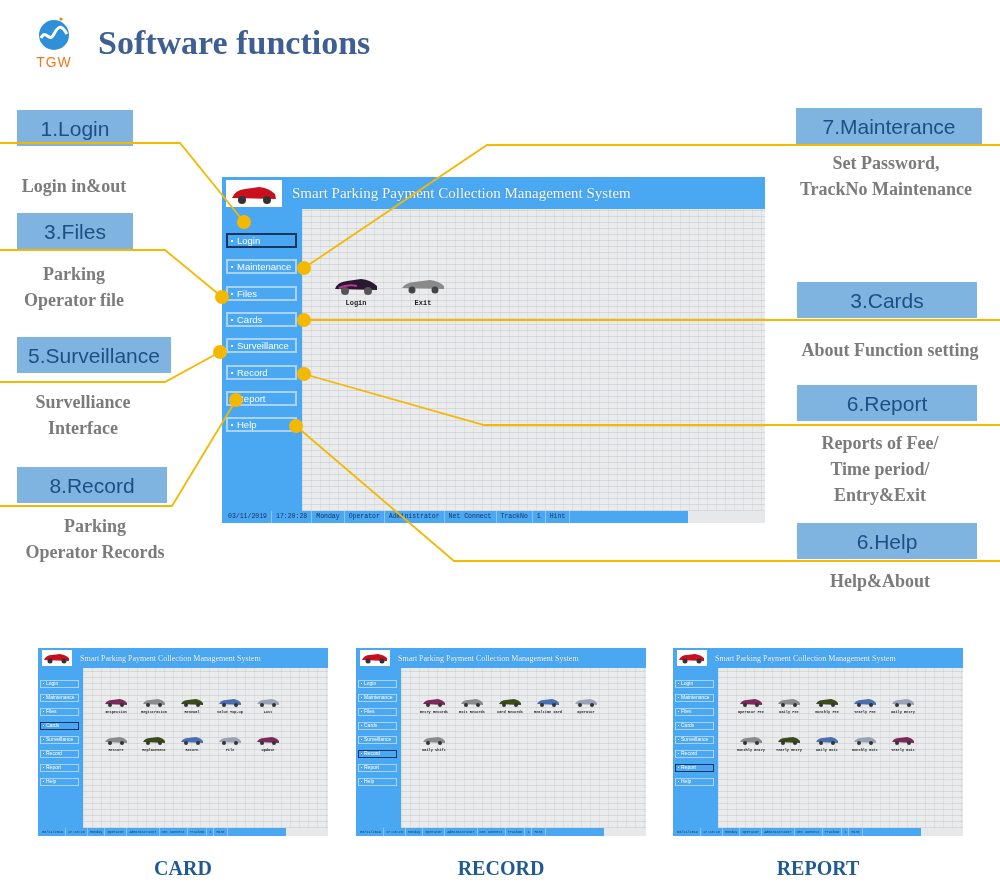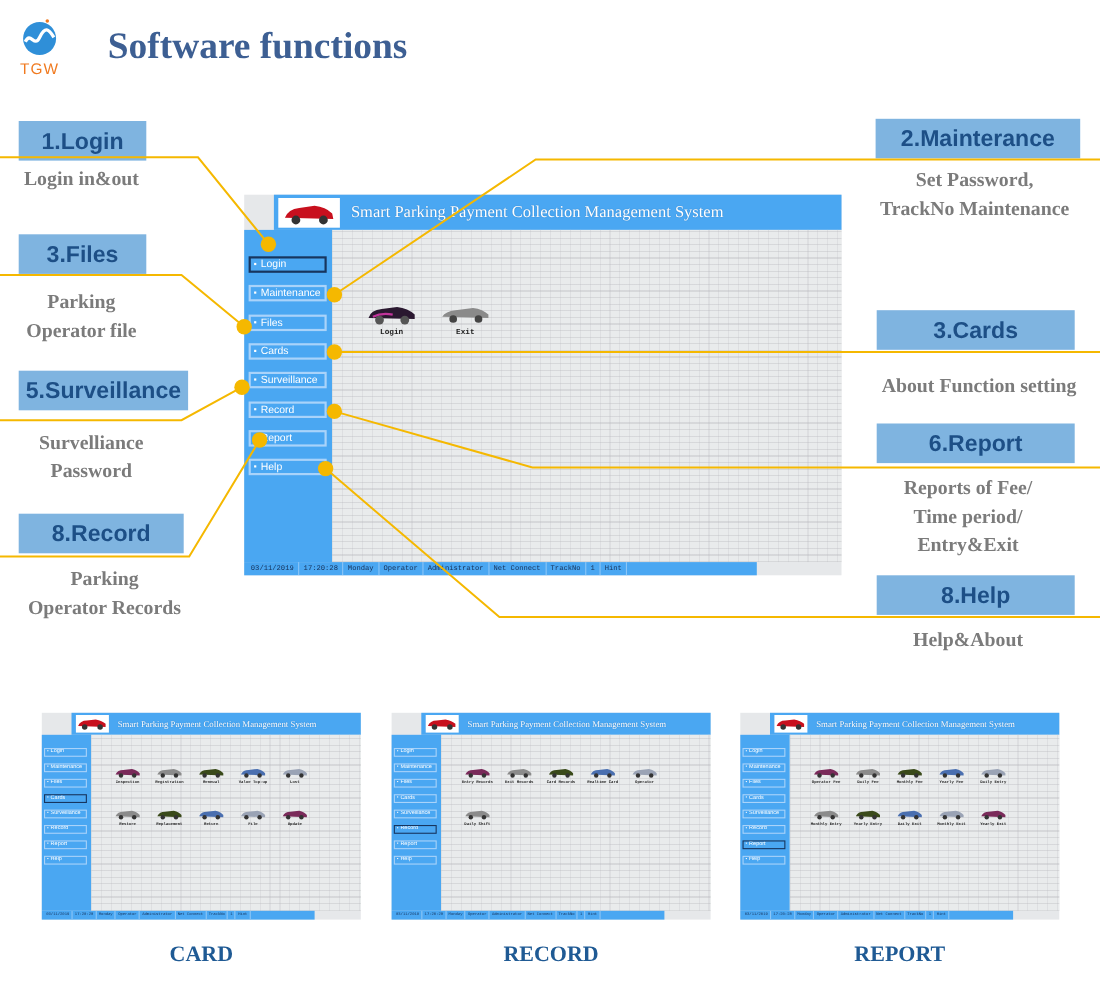--- a/index.html
+++ b/index.html
@@ -1,34 +1,34 @@
 <!DOCTYPE html>
 <html><head>
 <meta charset="utf-8">
 <style>
   * { box-sizing: border-box; margin: 0; padding: 0; }
   html, body { width: 1000px; height: 894px; background: #ffffff; overflow: hidden; }
   body { position: relative; font-family: "Liberation Serif", serif; }
 
   
-  .logo { position: absolute; left: 16px; top: 14px; width: 40px; height: 58px; }
+  .logo { position: absolute; left: 34px; top: 14px; width: 40px; height: 58px; }
   .logo svg { width: 40px; height: 40px; display: block; }
   .logo .brand { display: block; text-align: center; color: #f07a20; font-family: "Liberation Sans", sans-serif; font-size: 14px; line-height: 16px; letter-spacing: 1px; }
   .page-title { position: absolute; left: 98px; top: 24px; font-family: "Liberation Serif", serif; font-weight: bold; font-size: 34px; color: #3d5f93; }
 
   
   #connectors { position: absolute; left: 0; top: 0; width: 1000px; height: 894px; pointer-events: none; z-index: 5; }
 
   
-  .callout-tag { position: absolute; height: 36px; background: #7fb4e0; color: #1d4f86; font-family: "Liberation Sans", sans-serif; font-weight: bold; font-size: 21px; line-height: 38px; text-align: center; }
+  .callout-tag { position: absolute; height: 36px; background: #7fb4e0; color: #1d4f86; font-family: "Liberation Sans", sans-serif; font-weight: normal; font-size: 21px; line-height: 38px; text-align: center; }
   .callout-desc { position: absolute; color: #7b7b7b; font-family: "Liberation Serif", serif; font-weight: bold; font-size: 18px; line-height: 26px; text-align: center; white-space: pre-line; }
 
   
   .app { position: absolute; background: #e6e8ea; }
-  .app .titlebar { position: absolute; left: 0; top: 0; right: 0; background: #4aa7f2; margin-left: 27px; }
+  .app .titlebar { position: absolute; left: 0; top: 0; right: 0; background: #4aa7f2; }
   .app .car-thumb { position: absolute; background: #fff; display: flex; align-items: center; justify-content: center; }
   .app .app-title { position: absolute; color: #fff; font-family: "Liberation Serif", serif; white-space: nowrap; text-shadow: 0 0 1px #1f6fb8; }
   .app .sidebar { position: absolute; left: 0; background: #4aa7f2; }
   .app .content { position: absolute; background-color: #e9ebec;
       background-image:
         repeating-linear-gradient(0deg, rgba(180,180,185,0.35) 0 1px, transparent 1px 6px),
         repeating-linear-gradient(90deg, rgba(200,200,205,0.35) 0 1px, transparent 1px 9px); }
   .app .nav-btn { position: absolute; border: 2px solid #a9d3fa; background: #4aa7f2; color: #fff; font-family: "Liberation Sans", sans-serif; white-space: nowrap; overflow: hidden; }
   .app .nav-btn.active { border-color: #17355e; }
   .app .nav-btn .bullet { display: inline-block; background: #fff; vertical-align: middle; }
@@ -76,47 +76,47 @@
   <svg viewBox="0 0 40 40">
     <circle cx="20" cy="21" r="15" fill="#2f8fd8"></circle>
     <path d="M7 24 C12 14, 15 30, 20 20 S28 12, 33 20" stroke="#fff" stroke-width="3" fill="none"></path>
     <circle cx="27" cy="5" r="1.6" fill="#f07a20"></circle>
   </svg>
   <span class="brand">TGW</span>
 </div>
 <div class="page-title">Software functions</div>
 
 <div class="callout-tag" style="left:17px;top:110px;width:116px;">1.Login</div>
-<div class="callout-desc" style="left:0px;top:149px;width:148px;">Login in&amp;out</div>
+<div class="callout-desc" style="left:0px;top:173px;width:148px;">Login in&amp;out</div>
 
 <div class="callout-tag" style="left:17px;top:213px;width:116px;">3.Files</div>
 <div class="callout-desc" style="left:0px;top:261px;width:148px;">Parking
 Operator file</div>
 
 <div class="callout-tag" style="left:17px;top:337px;width:154px;">5.Surveillance</div>
 <div class="callout-desc" style="left:0px;top:389px;width:166px;">Survelliance
-Password</div>
+Interface</div>
 
 <div class="callout-tag" style="left:17px;top:467px;width:150px;">8.Record</div>
 <div class="callout-desc" style="left:0px;top:513px;width:190px;">Parking
 Operator Records</div>
 
-<div class="callout-tag" style="left:796px;top:108px;width:186px;">2.Mainterance</div>
+<div class="callout-tag" style="left:796px;top:108px;width:186px;">7.Mainterance</div>
 <div class="callout-desc" style="left:772px;top:150px;width:228px;">Set Password,
 TrackNo Maintenance</div>
 
 <div class="callout-tag" style="left:797px;top:282px;width:180px;">3.Cards</div>
 <div class="callout-desc" style="left:780px;top:337px;width:220px;">About Function setting</div>
 
 <div class="callout-tag" style="left:797px;top:385px;width:180px;">6.Report</div>
 <div class="callout-desc" style="left:780px;top:430px;width:200px;">Reports of Fee/
 Time period/
 Entry&amp;Exit</div>
 
-<div class="callout-tag" style="left:797px;top:523px;width:180px;">8.Help</div>
+<div class="callout-tag" style="left:797px;top:523px;width:180px;">6.Help</div>
 <div class="callout-desc" style="left:780px;top:568px;width:200px;">Help&amp;About</div>
 
 <div class="app" id="app-main">
   <div class="titlebar">
     <div class="car-thumb">
       <svg width="50" height="24" viewBox="0 0 50 24">
           <path d="M3 16 Q6 8 16 7 L30 5 Q40 6 46 12 L47 17 Z" fill="#c8101e"></path>
           <circle cx="13" cy="18" r="4" fill="#333"></circle>
           <circle cx="38" cy="18" r="4" fill="#333"></circle>
         </svg>

